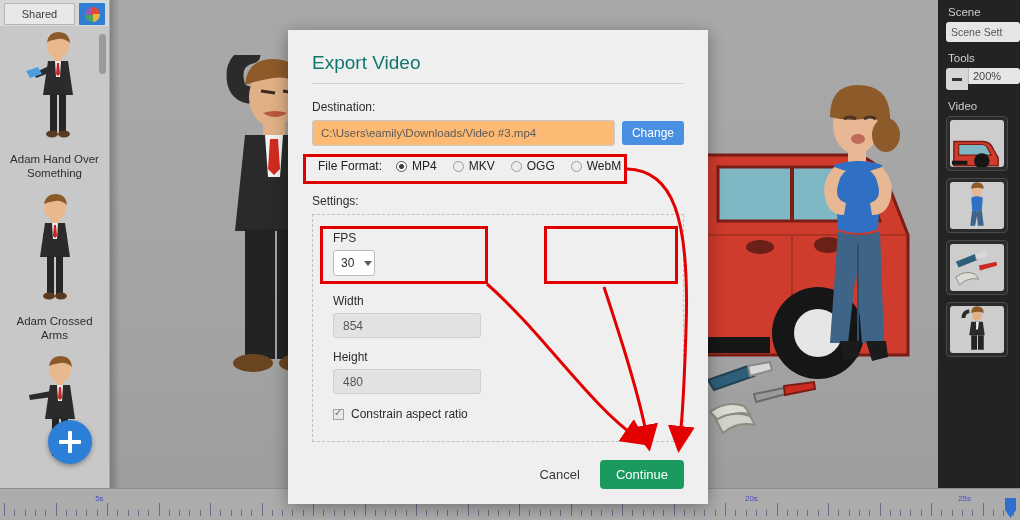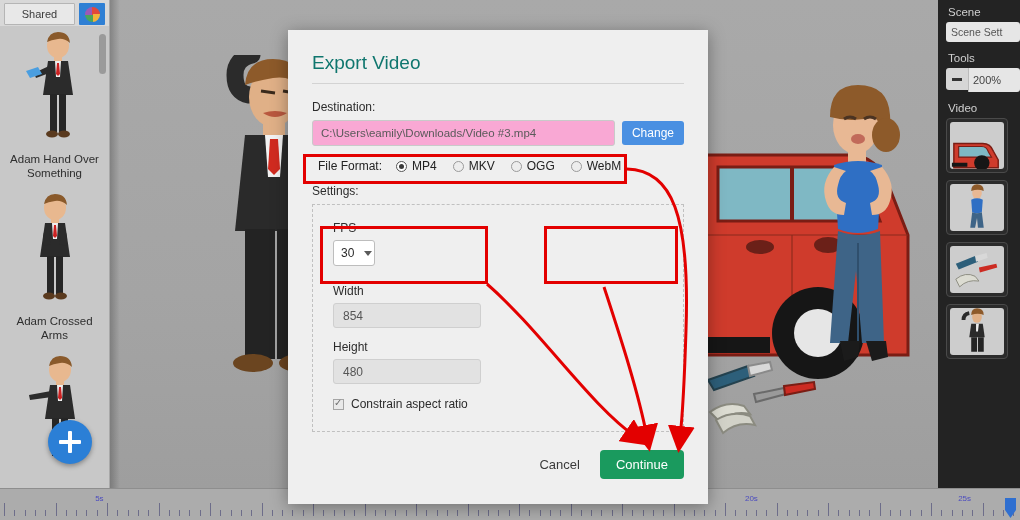--- a/index.html
+++ b/index.html
@@ -70,21 +70,21 @@
     display:flex; align-items:center; padding:0 5px; border-radius:3px; margin-bottom:10px;
     white-space:nowrap; overflow:hidden;
   }
   .rp-tools { display:flex; margin-bottom:10px; }
   .rp-minus {
     width:22px; height:22px; background:#d6d6d6; border-radius:3px 0 0 3px;
     display:flex; align-items:center; justify-content:center;
   }
   .rp-minus i { display:block; width:10px; height:3px; background:#333; }
   .rp-zoom {
-    height:24px; background:#e6e6e6; color:#444; font-size:11px; border-left:1px solid #bbb;
+    height:16px; background:#e6e6e6; color:#444; font-size:11px; border-left:1px solid #bbb;
     display:flex; align-items:center; padding:0 4px; border-radius:0 3px 3px 0; flex:1;
   }
   .layer-card {
     width:62px; height:55px; border:1px solid #4a4a4a; border-radius:4px;
     margin-bottom:7px; padding:3px; background:#2b2b2b;
   }
   .layer-thumb {
     width:100%; height:100%; background:#cdcdcd; border-radius:3px;
     position:relative; overflow:hidden;
   }
@@ -106,21 +106,21 @@
   .modal {
     position:absolute; left:288px; top:30px; width:420px; height:474px;
     background:#efefef; box-shadow:0 3px 16px rgba(0,0,0,.35);
     padding:22px 24px 0 24px;
   }
   .modal-title { font-size:19px; color:#0f766e; padding-bottom:9px; }
   .modal-rule { height:1px; background:#d3d3d3; margin-bottom:16px; }
   .fld-label { font-size:12px; color:#2c2c2c; margin-bottom:6px; }
   .dest-row { display:flex; gap:7px; align-items:center; margin-bottom:4px; }
   .dest-input {
-    flex:1; height:26px; background:#f9a8d4; border:1px solid #c9c9c9; border-radius:3px;
+    flex:1; height:26px; background:#fdba74; border:1px solid #c9c9c9; border-radius:3px;
     font-size:11.5px; color:#5a5a5a; display:flex; align-items:center; padding:11px 8px;
     white-space:nowrap; overflow:hidden;
   }
   .btn-change {
     height:24px; background:#4a90e2; color:#fff; font-size:12px; border:none; border-radius:3px;
     padding:0 10px; cursor:pointer;
   }
   .fmt-row {
     display:flex; align-items:center; gap:0; font-size:12px; color:#222;
     margin:8px 0 0 0; padding:5px 6px; position:relative;
@@ -129,21 +129,21 @@
   .radio-wrap { display:flex; align-items:center; gap:5px; margin-right:16px; }
   .radio {
     width:11px; height:11px; border-radius:50%; border:1px solid #9a9a9a; background:#ededed;
     position:relative; flex:none;
   }
   .radio.on { border-color:#555; background:#fff; }
   .radio.on::after {
     content:""; position:absolute; left:2px; top:2px; width:5px; height:5px;
     border-radius:50%; background:#3a3a3a;
   }
-  .settings-label { font-size:12px; color:#2c2c2c; margin:6px 0 6px 0; }
+  .settings-label { font-size:12px; color:#2c2c2c; margin:16px 0 6px 0; }
   .settings-box { border:1px dashed #c0c0c0; padding:10px 12px 14px 12px; height:228px; position:relative; }
   .row-top { display:flex; align-items:flex-end; gap:0; }
   .grp { padding:6px 8px; }
   .grp-label { font-size:12px; color:#2d2d2d; margin-bottom:5px; }
   .select {
     height:26px; background:#fff; border:1px solid #bdbdbd; border-radius:3px;
     font-size:12px; color:#2a2a2a; display:flex; align-items:center; justify-content:space-between;
     padding:0 7px; gap:10px;
   }
   .caret { width:0; height:0; border-left:4px solid transparent; border-right:4px solid transparent;

